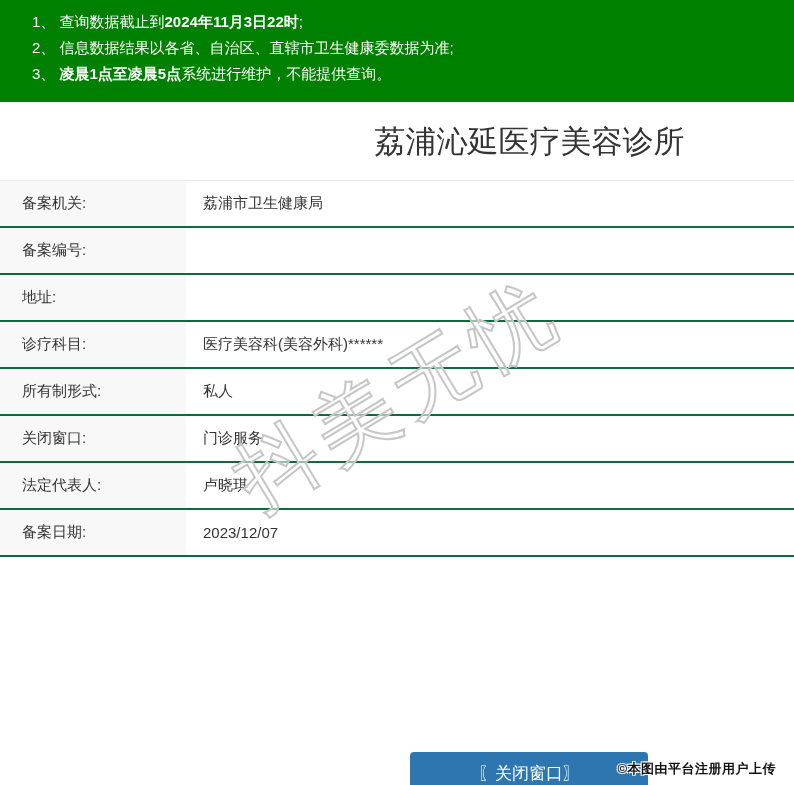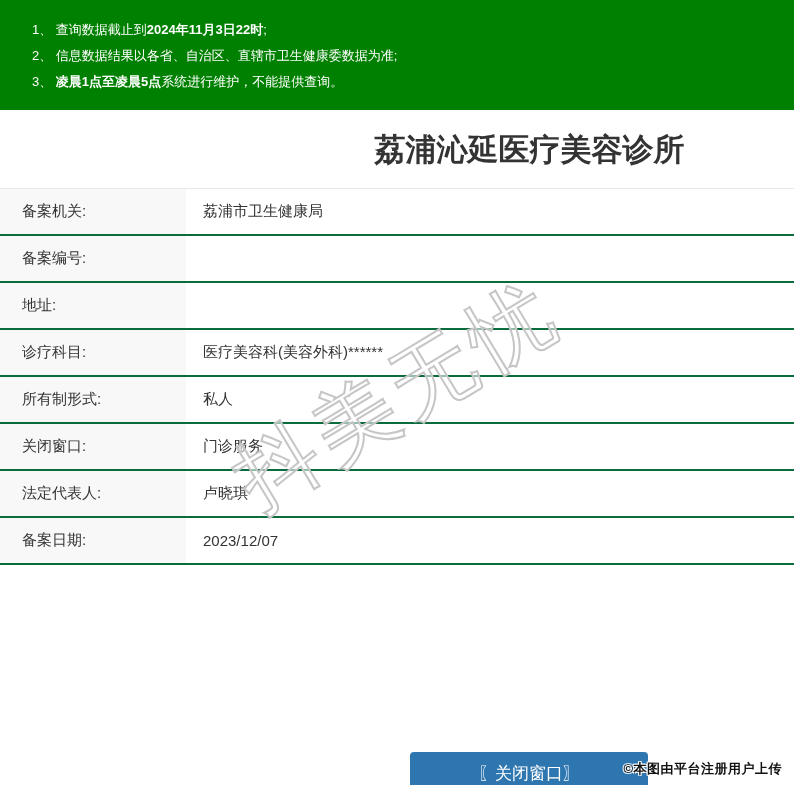--- a/index.html
+++ b/index.html
@@ -8,33 +8,33 @@
     overflow: hidden;
     background: #ffffff;
     position: relative;
     font-family: "Liberation Sans", "DejaVu Sans", sans-serif;
   }
 
   
   .notice {
     background: #008000;
     color: #ffffff;
-    padding: 17px 10px 15px 32px;
-    font-size: 13px;
+    padding: 9px 10px 15px 32px;
+    font-size: 15px;
   }
   .notice-line { line-height: 26px; }
   .notice-line .b { font-weight: bold; }
 
   
   .title {
     margin: 18px 0 0 0;
     padding-left: 265px;
     text-align: center;
     font-size: 31px;
-    font-weight: 700;
+    font-weight: 400;
     color: #333333;
     line-height: 44px;
     white-space: nowrap;
   }
 
   
   .table { margin-top: 16px; border-top: 1px solid #e8e8e8; }
   .row {
     display: flex;
     height: 45px;
@@ -80,21 +80,21 @@
     border: none;
     border-radius: 4px;
     font-size: 17px;
     font-family: inherit;
     cursor: pointer;
   }
 
   
   .badge {
     position: absolute;
-    right: 12px; top: 760px;
+    right: 18px; top: 760px;
     font-size: 13px;
     font-weight: bold;
     color: #111111;
     letter-spacing: 0.5px;
     text-shadow: -1px -1px 0 #fff, 1px -1px 0 #fff, -1px 1px 0 #fff, 1px 1px 0 #fff;
     white-space: nowrap;
   }
 </style>
 </head>
 <body>

